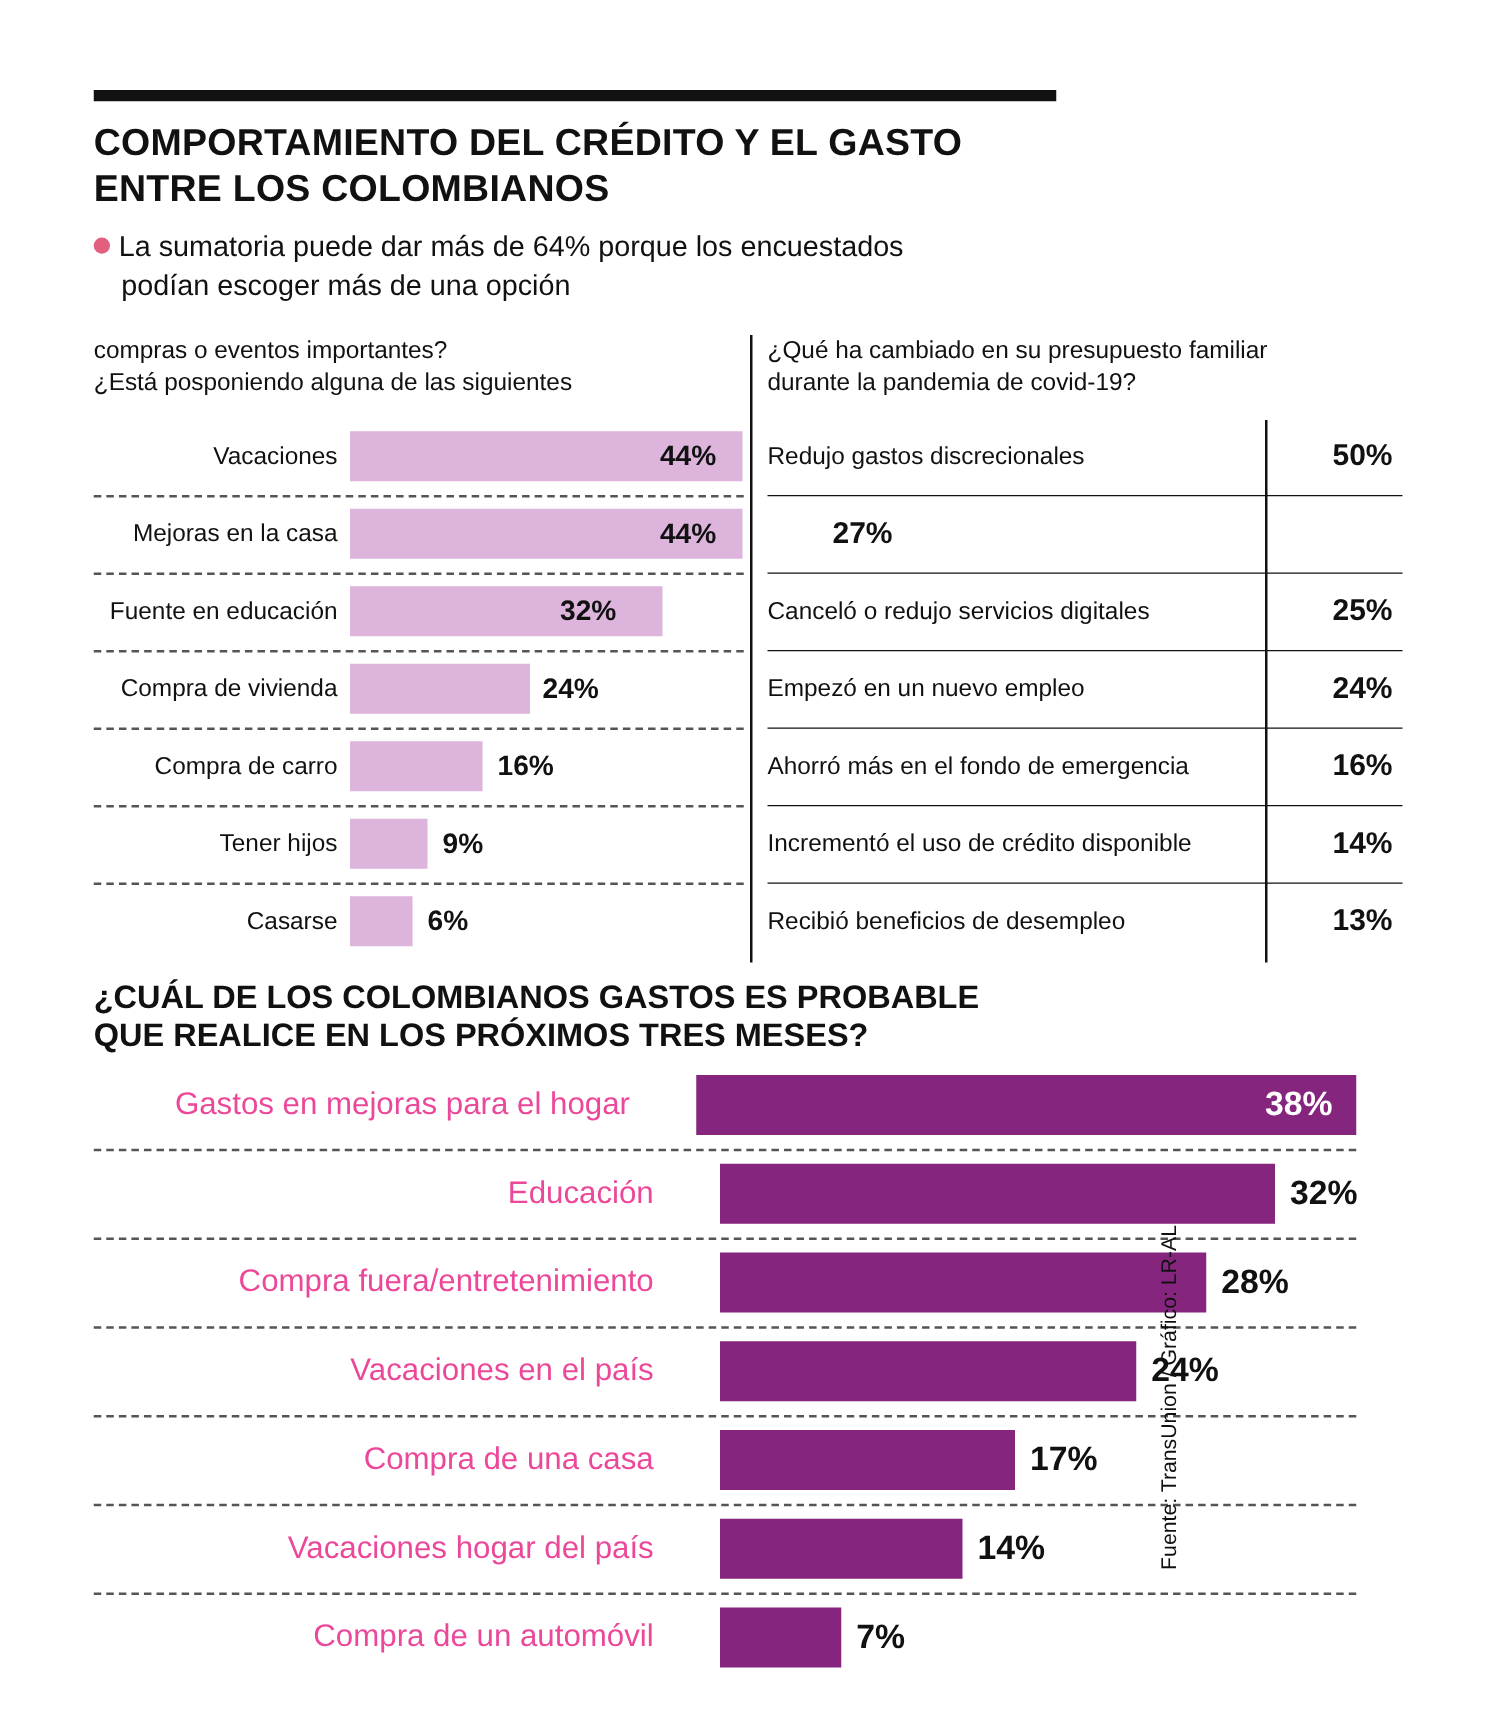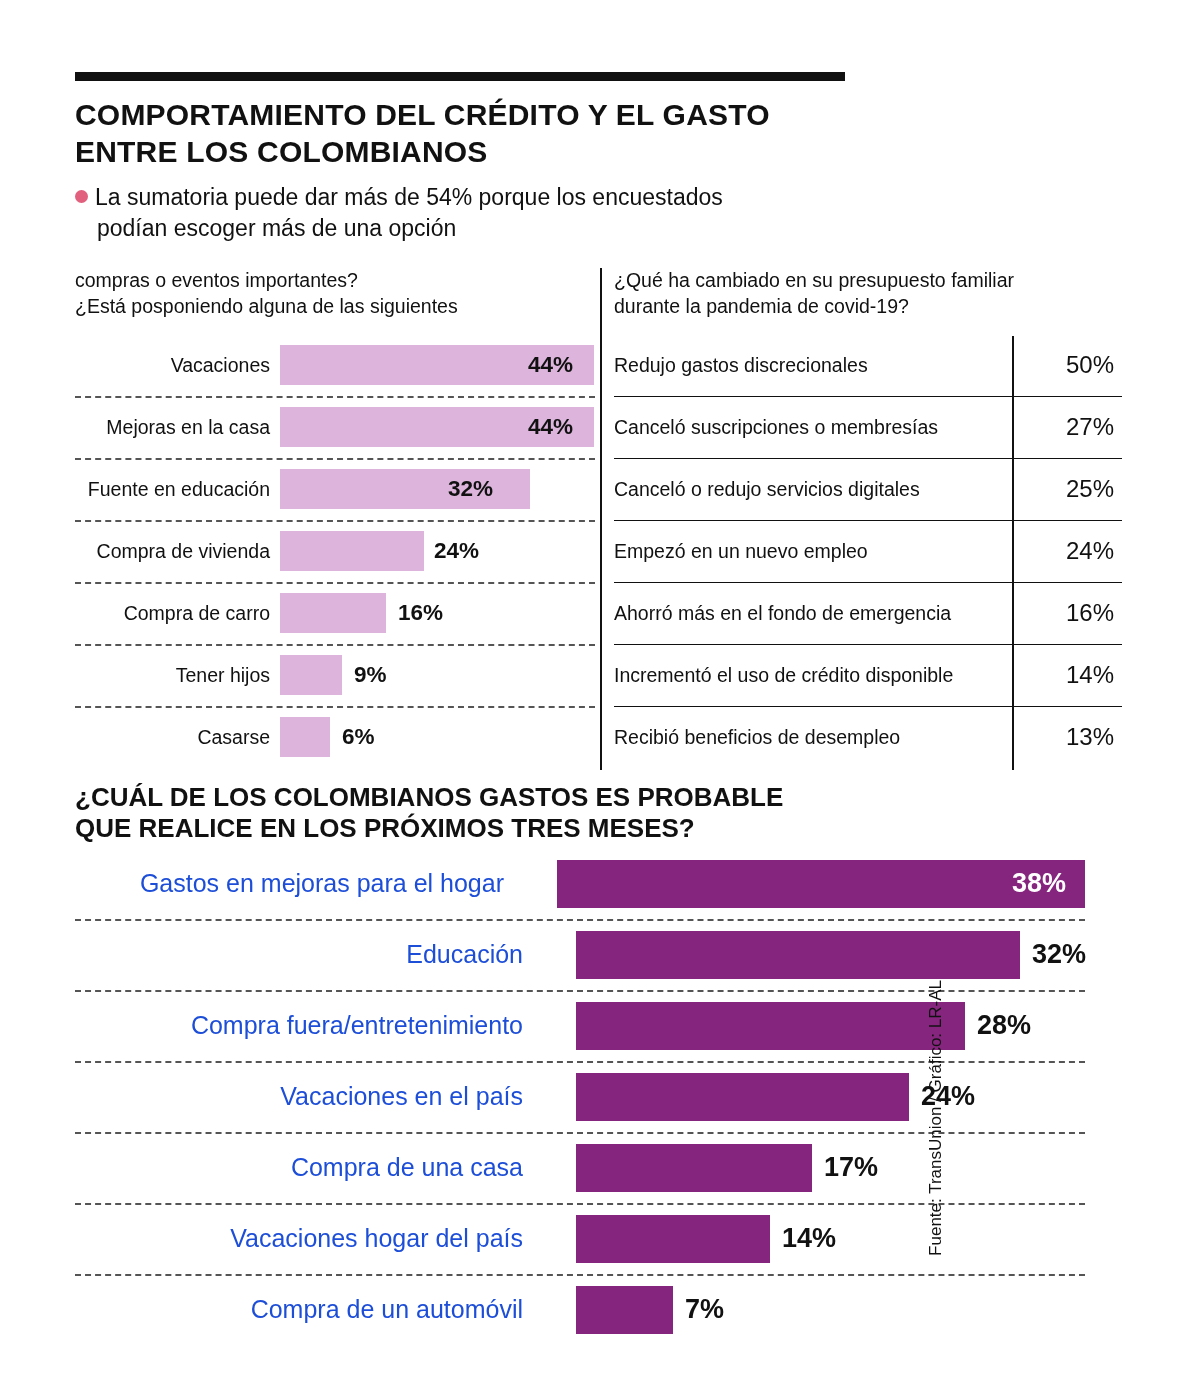--- a/index.html
+++ b/index.html
@@ -163,21 +163,21 @@
   .rrow-label {
     width: 400px;
     font-size: 19.5px;
     color: #111111;
     white-space: nowrap;
   }
   .rrow-val {
     width: 108px;
     text-align: right;
     font-size: 24px;
-    font-weight: normal;
+    font-weight: bold;
     color: #111111;
     padding-right: 8px;
     box-sizing: border-box;
   }
 
   
   .sub-title {
     position: absolute;
     left: 75px;
     top: 782px;
@@ -214,21 +214,21 @@
     width: 1010px;
     height: 71px;
     display: flex;
     align-items: center;
   }
   .brow-label {
     width: 462px;
     text-align: right;
     padding-right: 14px;
     font-size: 25px;
-    color: #1d4ed8;
+    color: #ec4899;
     box-sizing: border-box;
     white-space: nowrap;
   }
   .bbar-wrap {
     position: relative;
     flex: 1;
     height: 48px;
     display: flex;
     align-items: center;
     margin-left: 39px;
@@ -263,21 +263,21 @@
 <div class="page">
 
   <div class="top-rule"></div>
 
   <div class="title">
     <div>COMPORTAMIENTO DEL CRÉDITO Y EL GASTO</div>
     <div>ENTRE LOS COLOMBIANOS</div>
   </div>
 
   <div class="note">
-    <span class="note-dot"></span><span>La sumatoria puede dar más de 54% porque los encuestados</span>
+    <span class="note-dot"></span><span>La sumatoria puede dar más de 64% porque los encuestados</span>
     <span class="note-line2">podían escoger más de una opción</span>
   </div>
 
   <div class="divider-v"></div>
   <div class="divider-v2"></div>
 
   <div class="col col-left">
     <div class="col-head">
       <span>compras o eventos importantes?</span>
       <span>¿Está posponiendo alguna de las siguientes</span>
@@ -367,21 +367,20 @@
       <span>durante la pandemia de covid-19?</span>
     </div>
 
     <div class="rrow first">
 
       <div class="rrow-label">Redujo gastos discrecionales</div>
       <div class="rrow-val">50%</div>
     </div>
     <div class="rrow">
       <div class="hr"></div>
-      <div class="rrow-label">Canceló suscripciones o membresías</div>
       <div class="rrow-val">27%</div>
     </div>
     <div class="rrow">
       <div class="hr"></div>
       <div class="rrow-label">Canceló o redujo servicios digitales</div>
       <div class="rrow-val">25%</div>
     </div>
     <div class="rrow">
       <div class="hr"></div>
       <div class="rrow-label">Empezó en un nuevo empleo</div>

